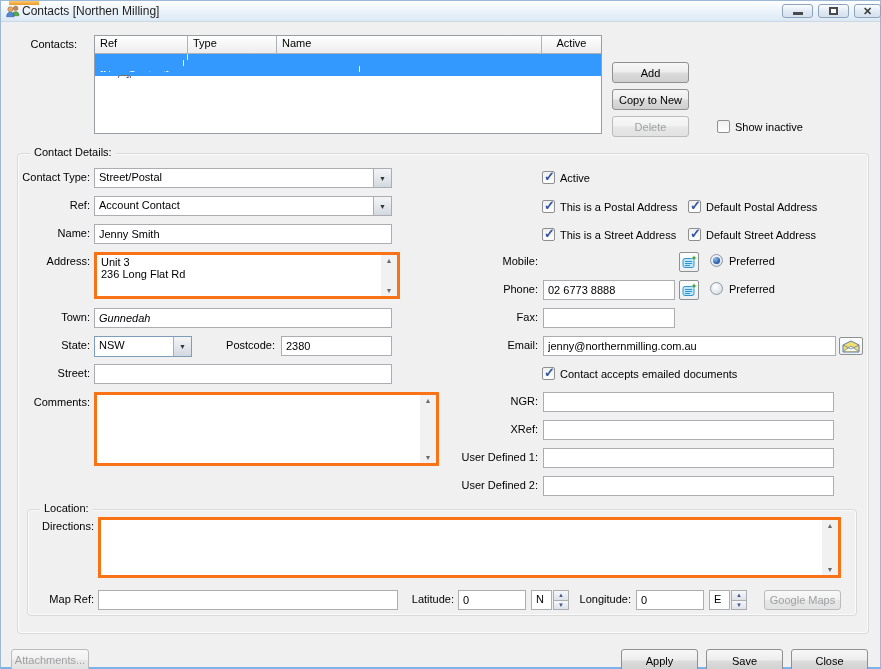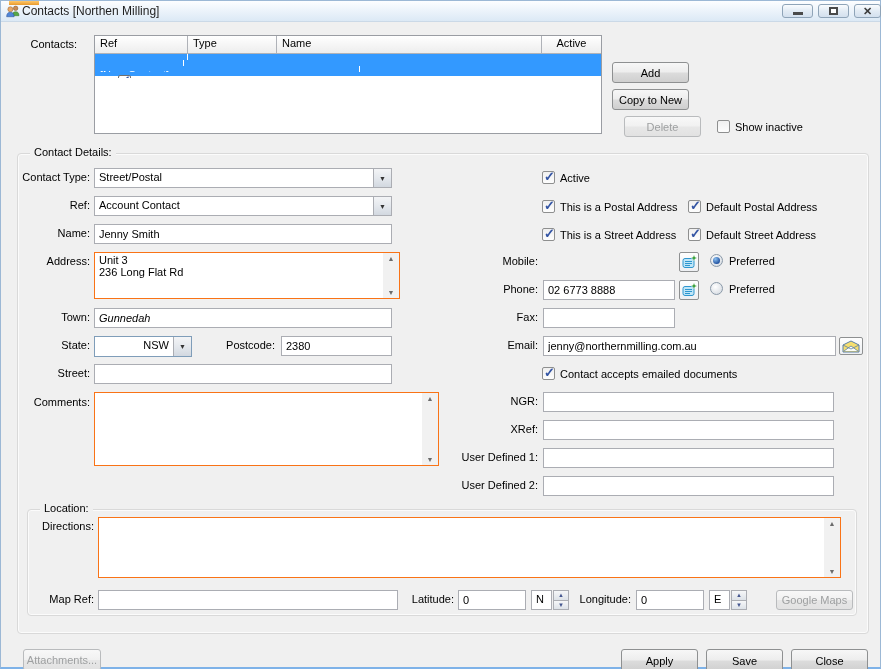--- a/index.html
+++ b/index.html
@@ -27,21 +27,21 @@
 
   
   .tb { position:absolute; border:1px solid #ABADB3; background:#fff; padding:1px 4px;
         font:11px "Liberation Sans", sans-serif; color:#000; }
   input.tb { outline:none; }
   .combo { position:absolute; border:1px solid #ABADB3; background:#fff; display:flex; overflow:hidden; }
   .combo .val { flex:1; padding:2px 4px; white-space:nowrap; overflow:hidden; }
   .combo .dd { width:18px; border-left:1px solid #ABADB3; background:linear-gradient(#F3F4F6,#E4E8ED 50%,#D2D8E0);
                display:flex; align-items:center; justify-content:center; font-size:7px; color:#333; }
 
-  .tbox { position:absolute; border:1px solid #f97316; background:#fff; }
+  .tbox { position:absolute; border:3px solid #f97316; background:#fff; }
   .tbox textarea { position:absolute; left:0; top:0; right:16px; bottom:0; width:calc(100% - 16px); height:100%;
                    border:none; resize:none; outline:none; overflow:hidden; padding:1px 4px;
                    font:11px "Liberation Sans", sans-serif; background:#fff; }
   .vscroll { position:absolute; right:0; top:0; bottom:0; width:16px; background:#F1F1F1;
              display:flex; flex-direction:column; justify-content:space-between; align-items:center; }
   .sarrow { font-size:7px; color:#6B6B6B; width:100%; text-align:center; padding:2px 0; }
 
   
   .cb { position:absolute; width:13px; height:13px; border:1px solid #8E8F8F; border-radius:2px;
         background:linear-gradient(#F0F0F0,#FDFDFD); }
@@ -50,21 +50,21 @@
   .radio { position:absolute; width:13px; height:13px; border:1px solid #8A99A8; border-radius:50%;
            background:radial-gradient(circle at 40% 35%, #FFFFFF, #D9DEE4 80%); }
   .radio.on::after { content:""; position:absolute; inset:2px; border-radius:50%;
                      background:radial-gradient(circle at 35% 30%, #8CC0F0, #1D4E9E 75%); }
 
   
   .btn { position:absolute; border:1px solid #8E9091; border-radius:3px;
          background:linear-gradient(#F7F7F7,#EDEDED 48%,#DCDCDC 52%,#CFCFCF);
          font:11px "Liberation Sans", sans-serif; display:flex; align-items:center; justify-content:center; cursor:default; }
   .btn.disabled { border-color:#B9BBBD; color:#9EA0A1;
-                  background:linear-gradient(#F8F8F8,#F1F1F1 48%,#E7E7E7 52%,#E2E2E2);margin-left:12px; }
+                  background:linear-gradient(#F8F8F8,#F1F1F1 48%,#E7E7E7 52%,#E2E2E2); }
 
   
   .iconbtn { position:absolute; border:1px solid #8E9091; border-radius:2px; background:linear-gradient(#FEFEFE,#EDEFF2);
              display:flex; align-items:center; justify-content:center; }
 
   
   .groupbox { position:absolute; border:1px solid #D9D9D9; border-radius:4px; box-shadow:inset 0 0 0 1px #FBFBFB; }
   .gb-label { position:absolute; top:-8px; left:12px; background:#F0F0F0; padding:0 4px; white-space:nowrap; }
 
   
@@ -159,21 +159,21 @@
     <div class="vscroll">
       <span class="sarrow">▲</span>
       <span class="sarrow">▼</span>
     </div>
   </div>
 
   <span class="lbl" style="left:8px; top:310px; width:81px;">Town:</span>
   <input class="tb" style="left: 93px; top: 307px; width: 298px; height: 20px; font-style: italic;" value="Gunnedah">
 
   <span class="lbl" style="left:8px; top:338px; width:81px;">State:</span>
-  <div class="combo" style="left:93px; top:335px; width:98px; height:21px; border-color:#7F9DB9;text-align:right;">
+  <div class="combo" style="left:93px; top:335px; width:98px; height:21px; border-color:#7F9DB9;">
     <span class="val">NSW</span>
     <span class="dd">▼</span>
   </div>
   <span class="lbl" style="left:200px; top:338px; width:74px;">Postcode:</span>
   <input class="tb" style="left: 280px; top: 335px; width: 111px; height: 20px;" value="2380">
 
   <span class="lbl" style="left:8px; top:366px; width:81px;">Street:</span>
   <input class="tb" style="left: 93px; top: 363px; width: 298px; height: 20px;" value="">
 
   <span class="lbl" style="left:8px; top:395px; width:81px;">Comments:</span>

